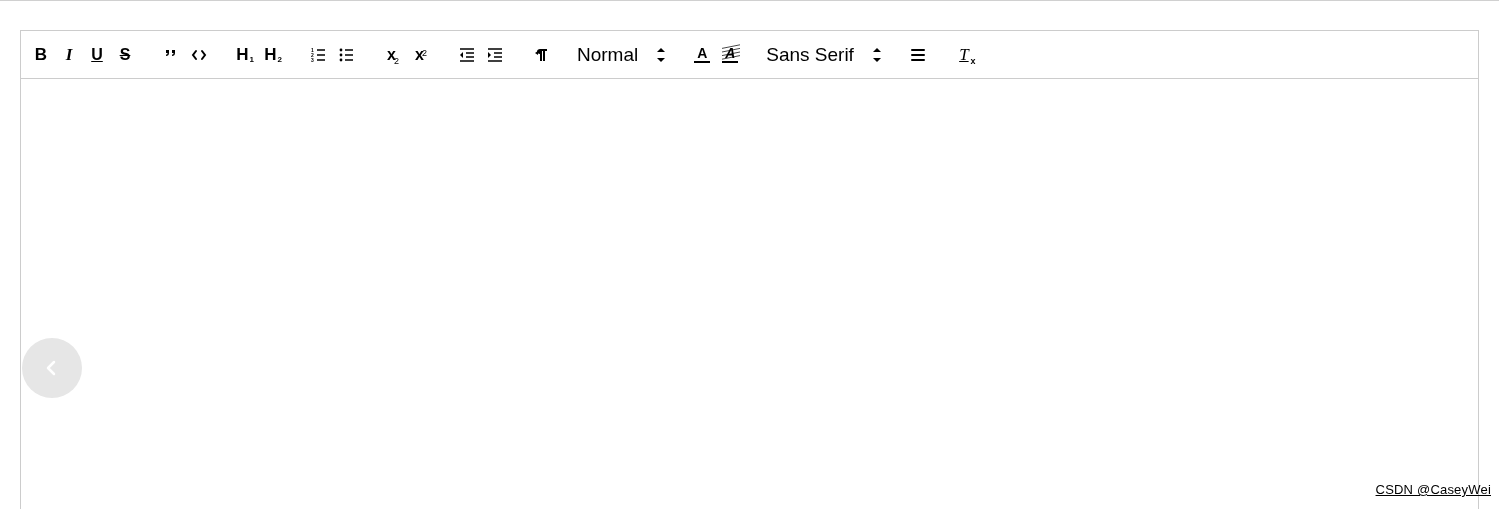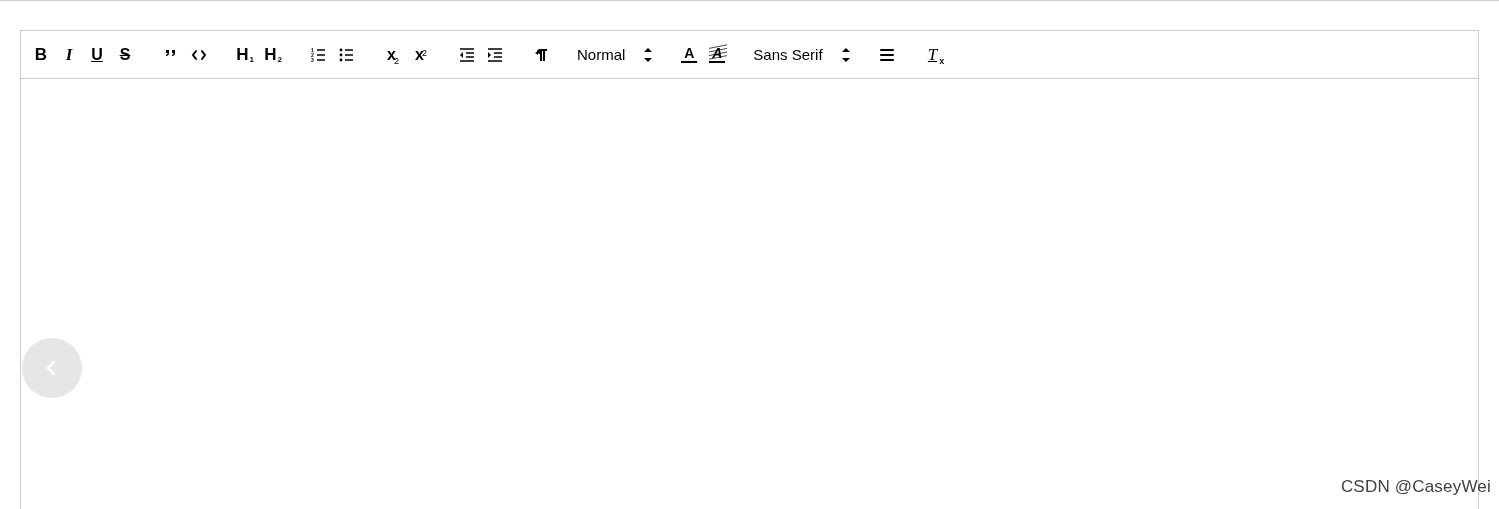--- a/index.html
+++ b/index.html
@@ -55,21 +55,21 @@
     width: 18px;
     height: 18px;
     display: block;
   }
   .toolbar .picker {
     display: flex;
     align-items: center;
     height: 28px;
     padding: 0 4px;
     cursor: pointer;
-    font-size: 15px;
+    font-size: 19px;
   }
   .toolbar .picker .arrows {
     margin-left: 12px;
   }
   .toolbar .picker.wide .arrows {
     margin-left: 18px;
   }
   .toolbar .arrows svg {
     width: 10px; height: 14px; display:block;
   }
@@ -108,23 +108,24 @@
   }
   .nav-circle svg {
     width: 20px;
     height: 20px;
     display:block;
   }
   .watermark {
     position: absolute;
     right: 8px;
     bottom: 12px;
-    font-size: 17px;
-    color: #404040;
+    font-size: 13px;
+    color: #000000;
     letter-spacing: 0.2px;
+    text-decoration: underline;
   }
 
   
   .color-underline {
     width: 16px;
     height: 2px;
     background: #000;
     margin-top: 1px;
   }
   .bg-underline {

